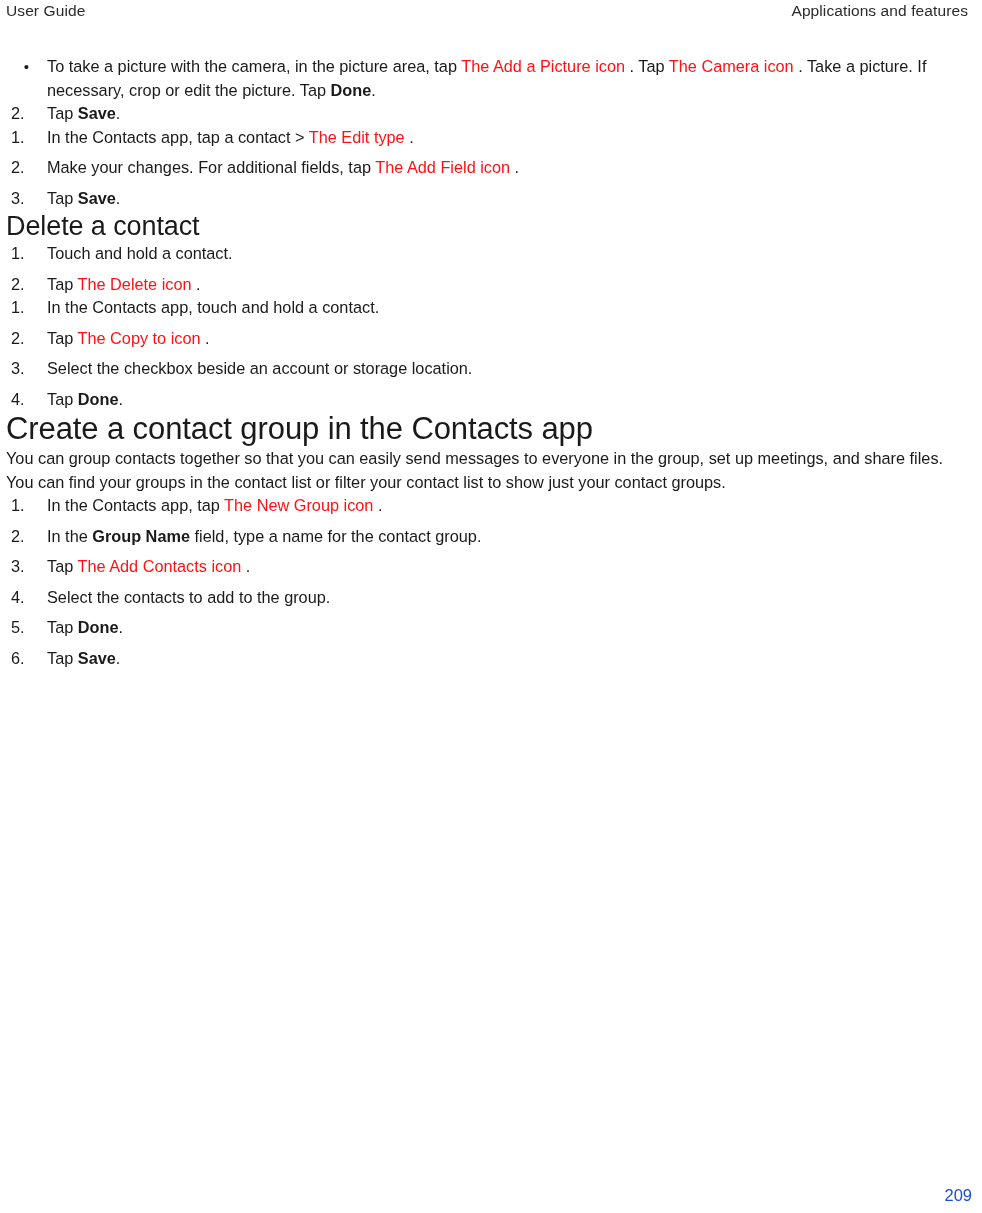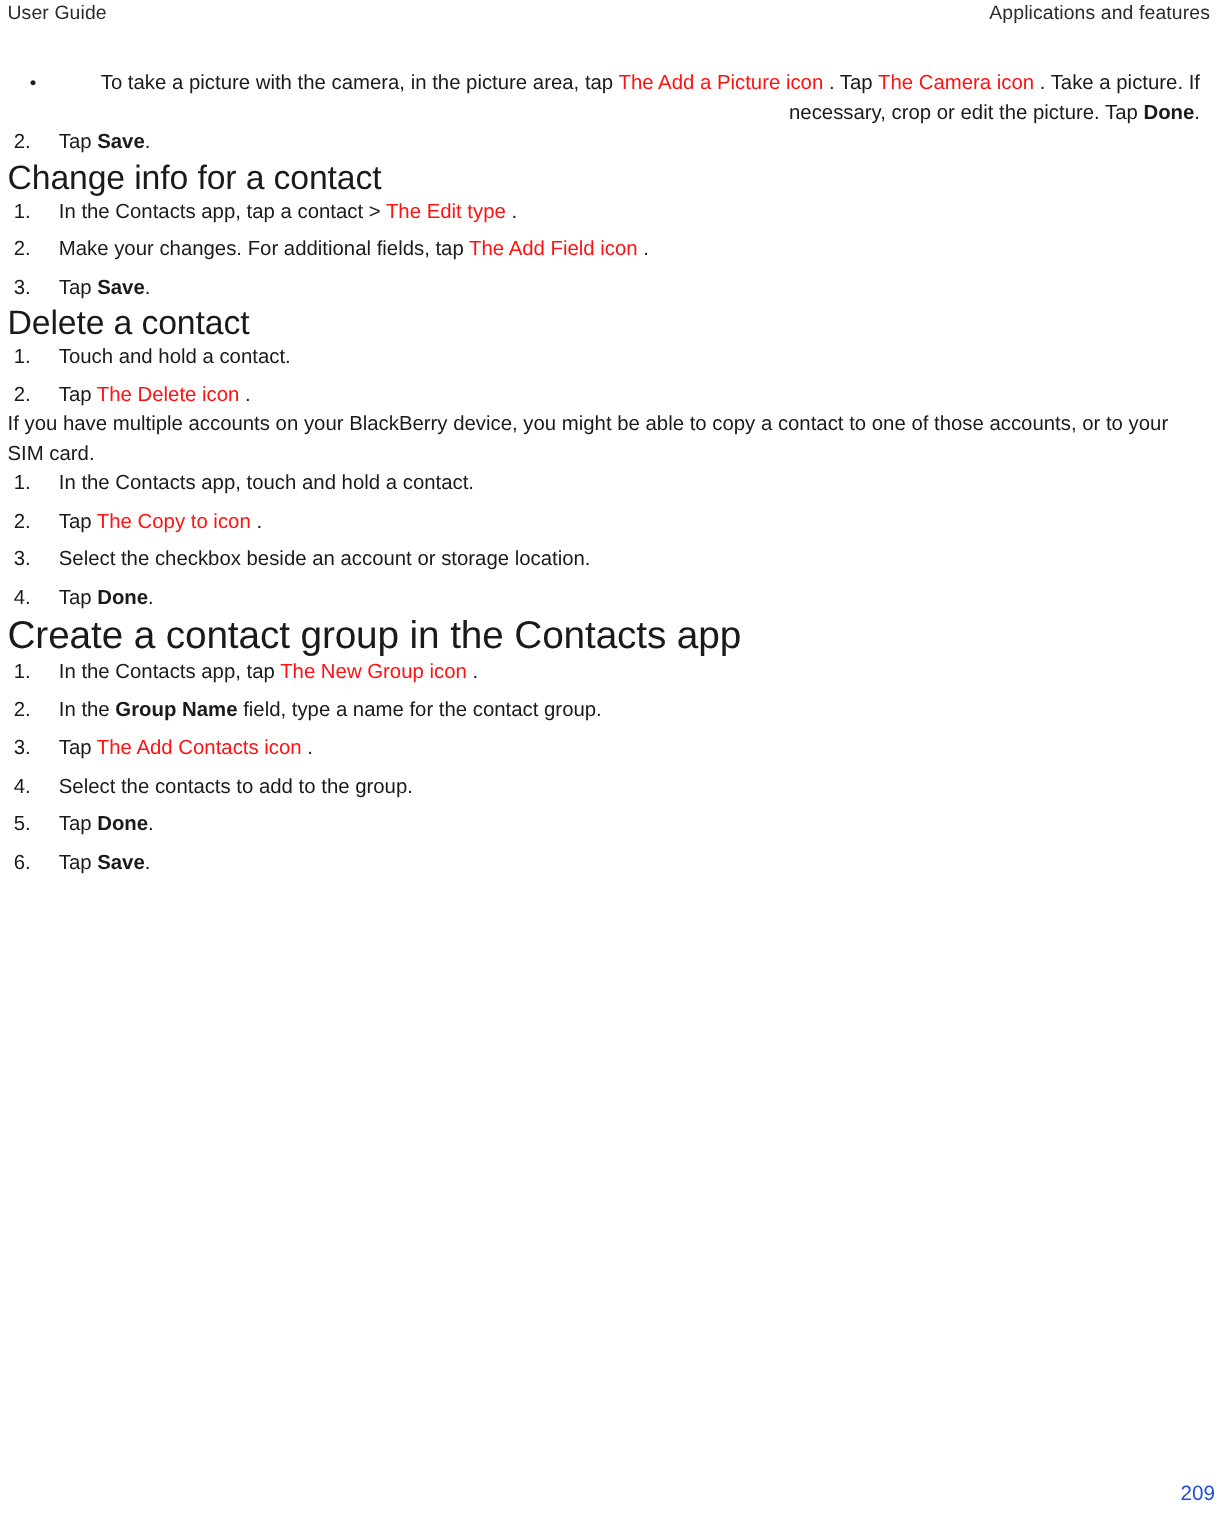--- a/index.html
+++ b/index.html
@@ -90,21 +90,21 @@
   .li-marker.bullet {
     width: 41px;
     padding-left: 0;
     text-align: center;
     font-size: 15px;
     line-height: 23.5px;
   }
   .li-body {
     flex: 1 1 auto;
   }
-  .li-row.bullet-row .li-body { padding-right: 8px; text-align: right; }
+  .li-row.bullet-row .li-body { padding-right: 8px; }
 
   b, .bold { font-weight: 700; }
   .icon-ref {
     color: #ff1111;
   }
 
   
   .gap-sec-top   { margin-top: 40px; }
   .gap-head-list { margin-top: 14px; }
   .gap-head-para { margin-top: 16px; }
@@ -140,21 +140,20 @@
       </li>
     </ul>
 
     <ol class="doc-ol gap-list-item">
       <li class="li-row">
         <span class="li-marker">2.</span>
         <span class="li-body"><span>Tap </span><b>Save</b><span>.</span></span>
       </li>
     </ol>
 
-    <h2 class="doc-h2 gap-sec-top">Change info for a contact</h2>
     <ol class="doc-ol gap-head-list">
       <li class="li-row">
         <span class="li-marker">1.</span>
         <span class="li-body"><span>In the Contacts app, tap a contact &gt; </span><span class="icon-ref">The Edit type</span><span> .</span></span>
       </li>
       <li class="li-row gap-list-item">
         <span class="li-marker">2.</span>
         <span class="li-body"><span>Make your changes. For additional fields, tap </span><span class="icon-ref">The Add Field icon</span><span> .</span></span>
       </li>
       <li class="li-row gap-list-item">
@@ -168,41 +167,41 @@
       <li class="li-row">
         <span class="li-marker">1.</span>
         <span class="li-body">Touch and hold a contact.</span>
       </li>
       <li class="li-row gap-list-item">
         <span class="li-marker">2.</span>
         <span class="li-body"><span>Tap </span><span class="icon-ref">The Delete icon</span><span> .</span></span>
       </li>
     </ol>
 
-    <p class="doc-p gap-head-para">If you have multiple accounts on your BlackBerry device, you might be able to copy a contact to one of those accounts, or to your SIM card.</p>
     <ol class="doc-ol gap-para-list">
       <li class="li-row">
         <span class="li-marker">1.</span>
         <span class="li-body">In the Contacts app, touch and hold a contact.</span>
       </li>
       <li class="li-row gap-list-item">
         <span class="li-marker">2.</span>
         <span class="li-body"><span>Tap </span><span class="icon-ref">The Copy to icon</span><span> .</span></span>
       </li>
       <li class="li-row gap-list-item">
         <span class="li-marker">3.</span>
         <span class="li-body">Select the checkbox beside an account or storage location.</span>
       </li>
       <li class="li-row gap-list-item">
         <span class="li-marker">4.</span>
         <span class="li-body"><span>Tap </span><b>Done</b><span>.</span></span>
       </li>
     </ol>
 
     <h1 class="doc-h1 gap-sec-top">Create a contact group in the Contacts app</h1>
+    <p class="doc-p gap-head-para">You can group contacts together so that you can easily send messages to everyone in the group, set up meetings, and share files. You can find your groups in the contact list or filter your contact list to show just your contact groups.</p>
     <ol class="doc-ol gap-para-list">
       <li class="li-row">
         <span class="li-marker">1.</span>
         <span class="li-body"><span>In the Contacts app, tap </span><span class="icon-ref">The New Group icon</span><span> .</span></span>
       </li>
       <li class="li-row gap-list-item">
         <span class="li-marker">2.</span>
         <span class="li-body"><span>In the </span><b>Group Name</b><span> field, type a name for the contact group.</span></span>
       </li>
       <li class="li-row gap-list-item">

